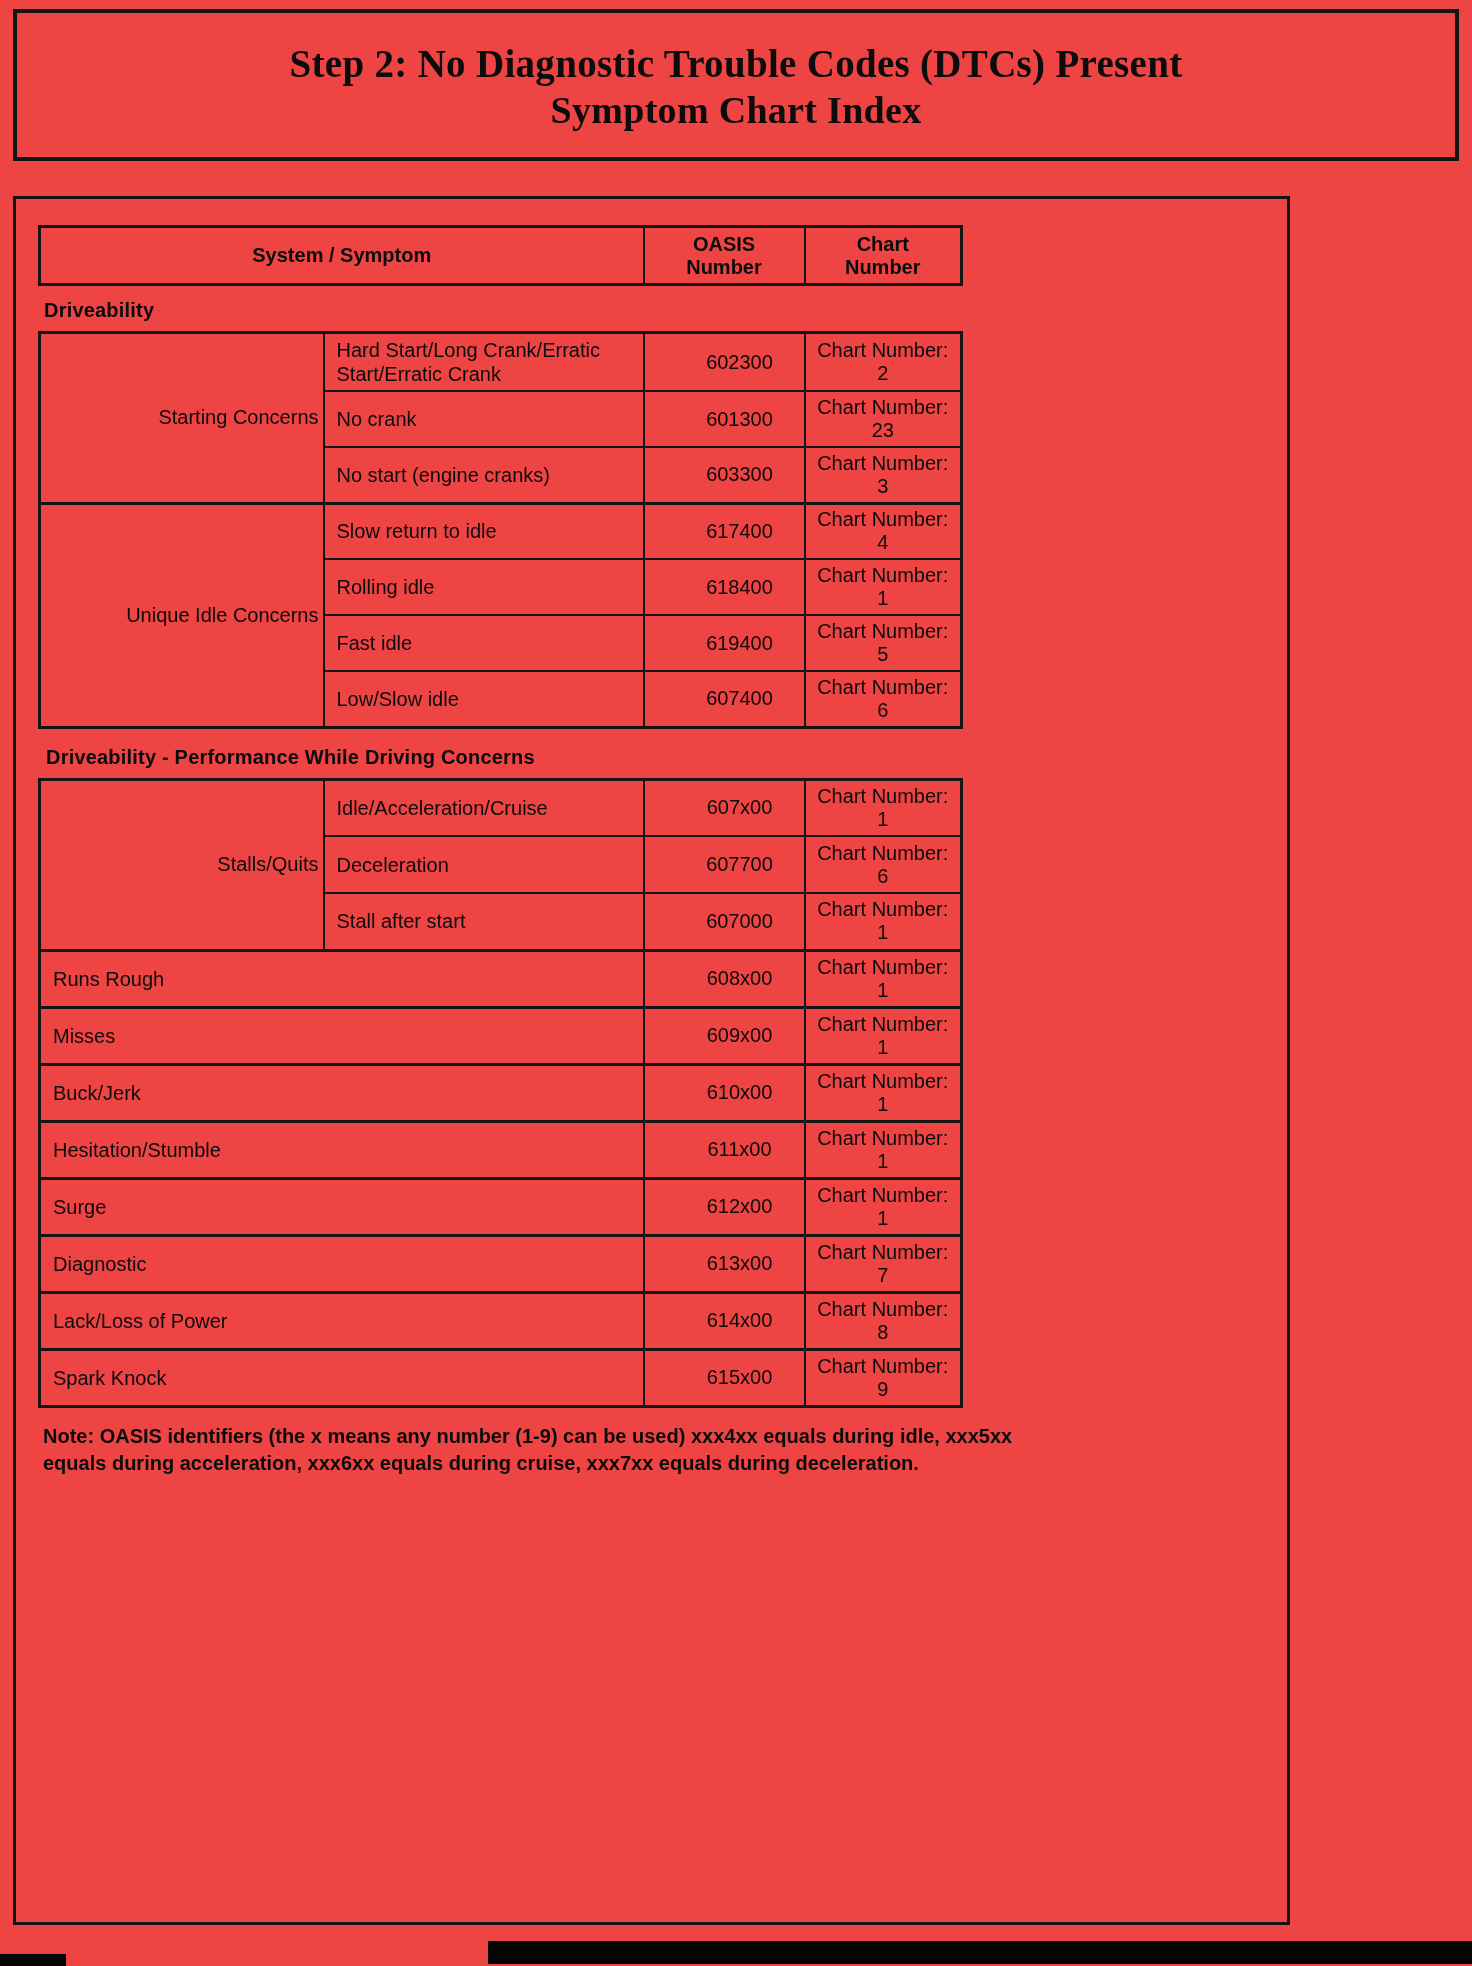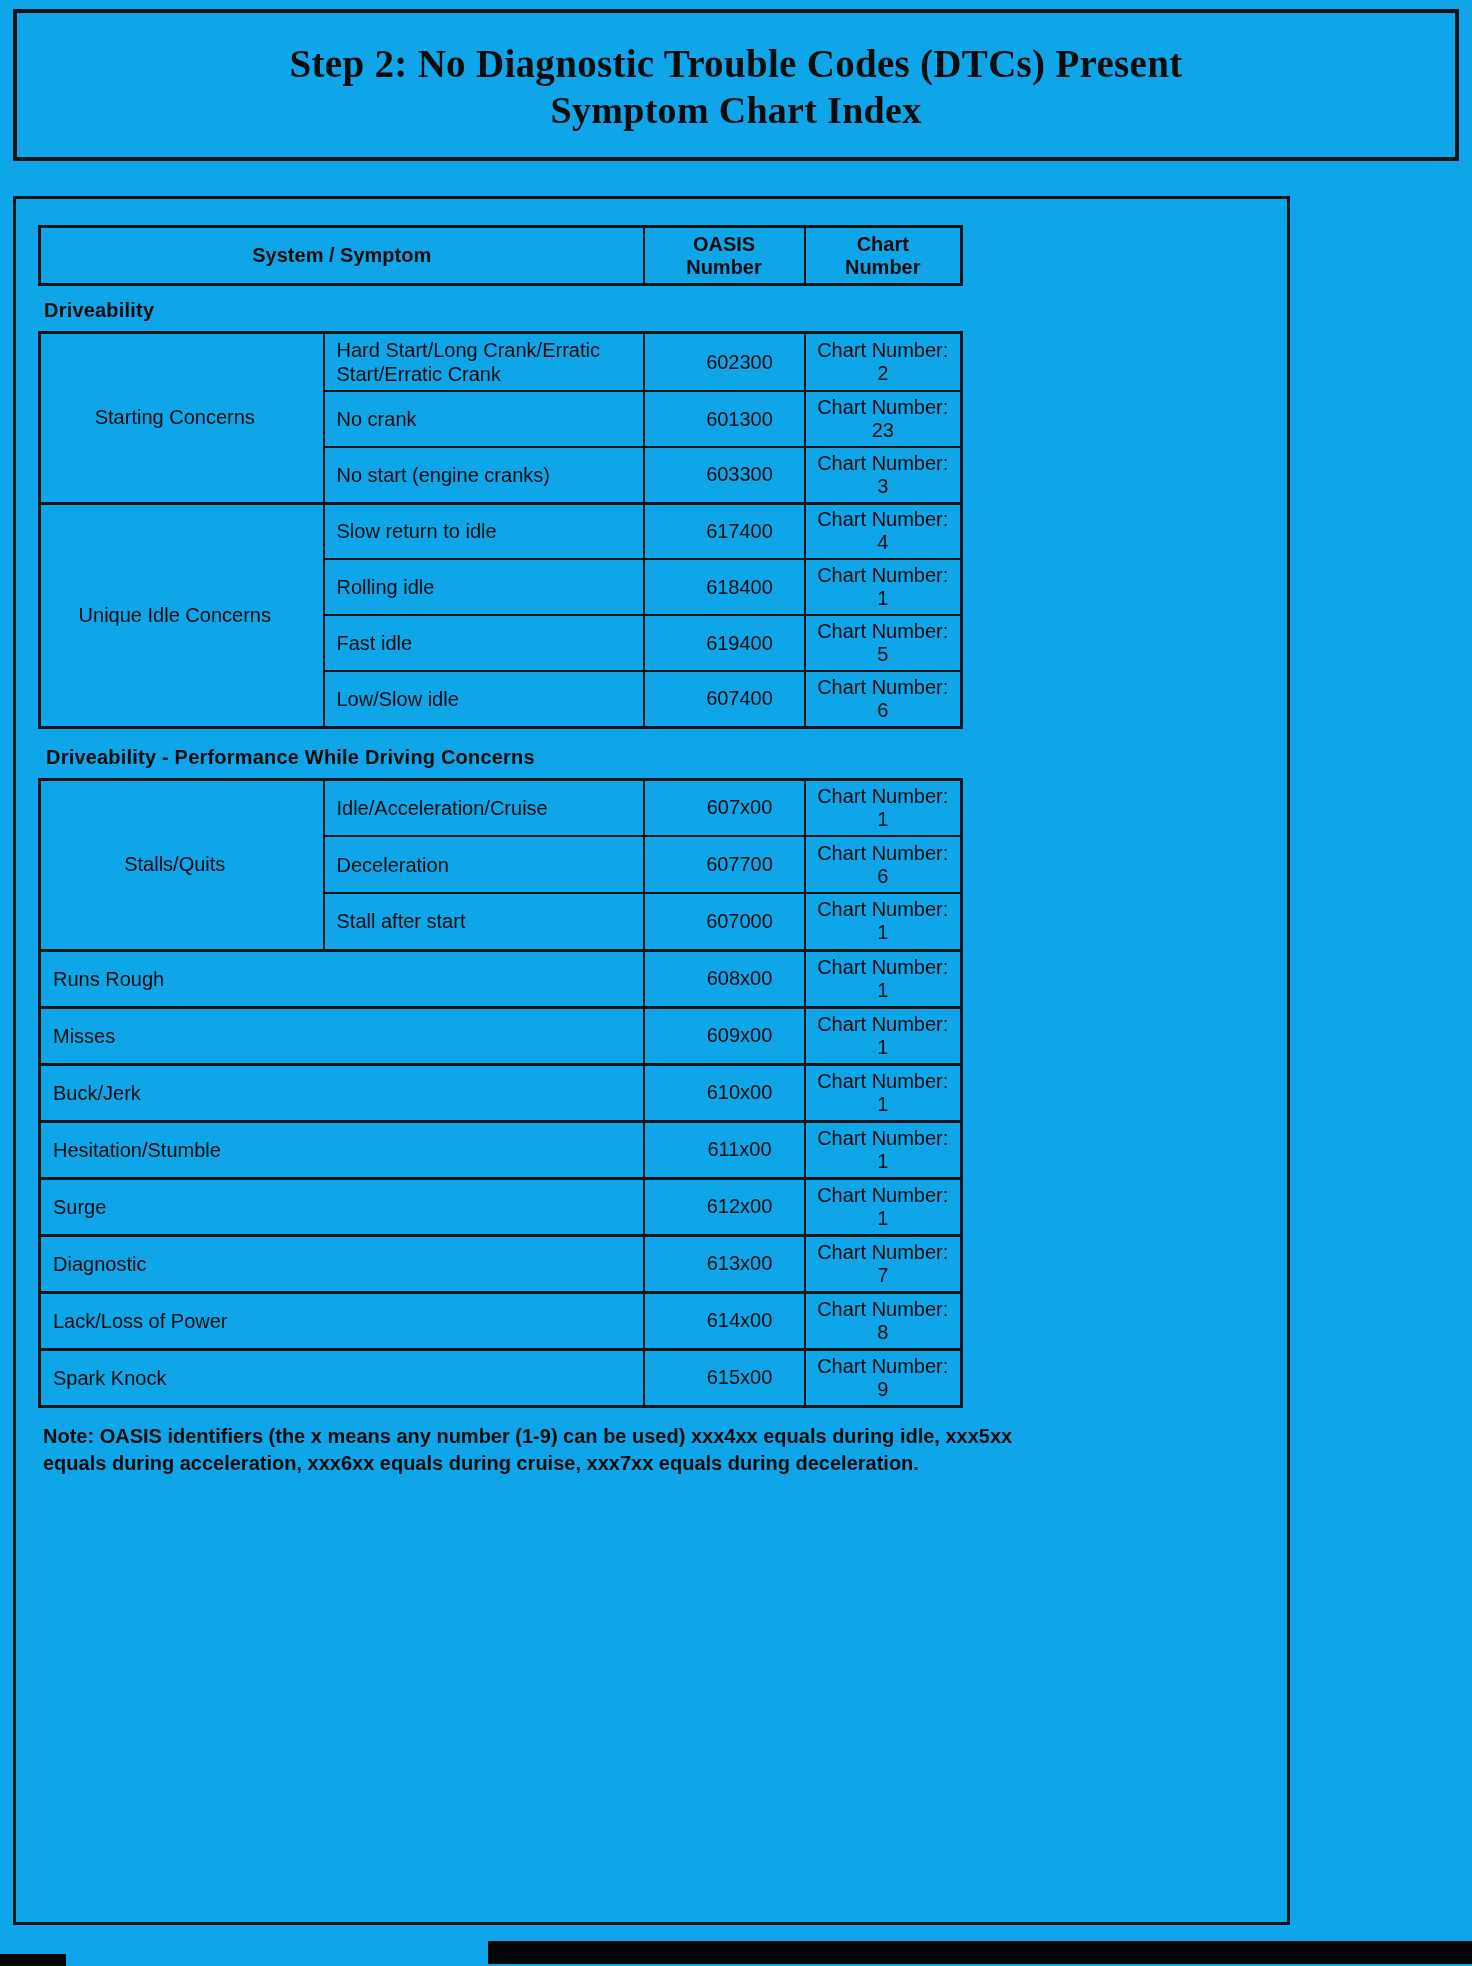--- a/index.html
+++ b/index.html
@@ -1,21 +1,21 @@
 <!DOCTYPE html>
 <html><head>
 <meta charset="utf-8">
 <style>
   * { margin:0; padding:0; box-sizing:border-box; }
   html,body { background:#ffffff; }
   body {
     width:1472px; height:1966px; position:relative;
     font-family:"Liberation Sans", sans-serif; color:#0c0c0c;
   }
-  .page { position:absolute; inset:0; background:#0ea5e9; overflow:hidden; }
+  .page { position:absolute; inset:0; background:#ef4444; overflow:hidden; }
 
   
   .title-box {
     position:absolute; left:13px; top:9px; width:1446px; height:152px;
     border:4px solid #141414; text-align:center;
     font-family:"Liberation Serif", serif; font-weight:bold;
     padding-top:28px;
   }
   .title-line1 { font-size:39px; line-height:46px; letter-spacing:0.3px; }
   .title-line2 { font-size:38px; line-height:46px; letter-spacing:0.3px; }
@@ -30,21 +30,21 @@
   table { border-collapse:collapse; table-layout:fixed; }
   .tbl { border:3px solid #151515; width:925px; }
   .tbl td { border:2px solid #151515; vertical-align:middle; font-size:20px; }
 
   .hdr td { height:58px; font-weight:bold; text-align:center; line-height:23px; }
 
   .tblA td { height:56px; }
   .tblB td { height:57px; }
   tr.bthick td { border-top-width:3px; }
 
-  td.grp { text-align:center; padding:4px 24px 4px 10px; }
+  td.grp { text-align:right; padding:4px 4px 4px 10px; }
   td.sym { text-align:left; padding:4px 8px 4px 12px; line-height:24px; }
   td.oas { text-align:center;padding-left:31px; }
   td.cht { text-align:center; line-height:23px; }
 
   .sec-title {
     font-weight:bold; font-size:20px; letter-spacing:0.2px;
     margin:13px 0 9px 6px;
   }
   .sec-title.second { margin-top:17px;margin-left:8px; }
 

